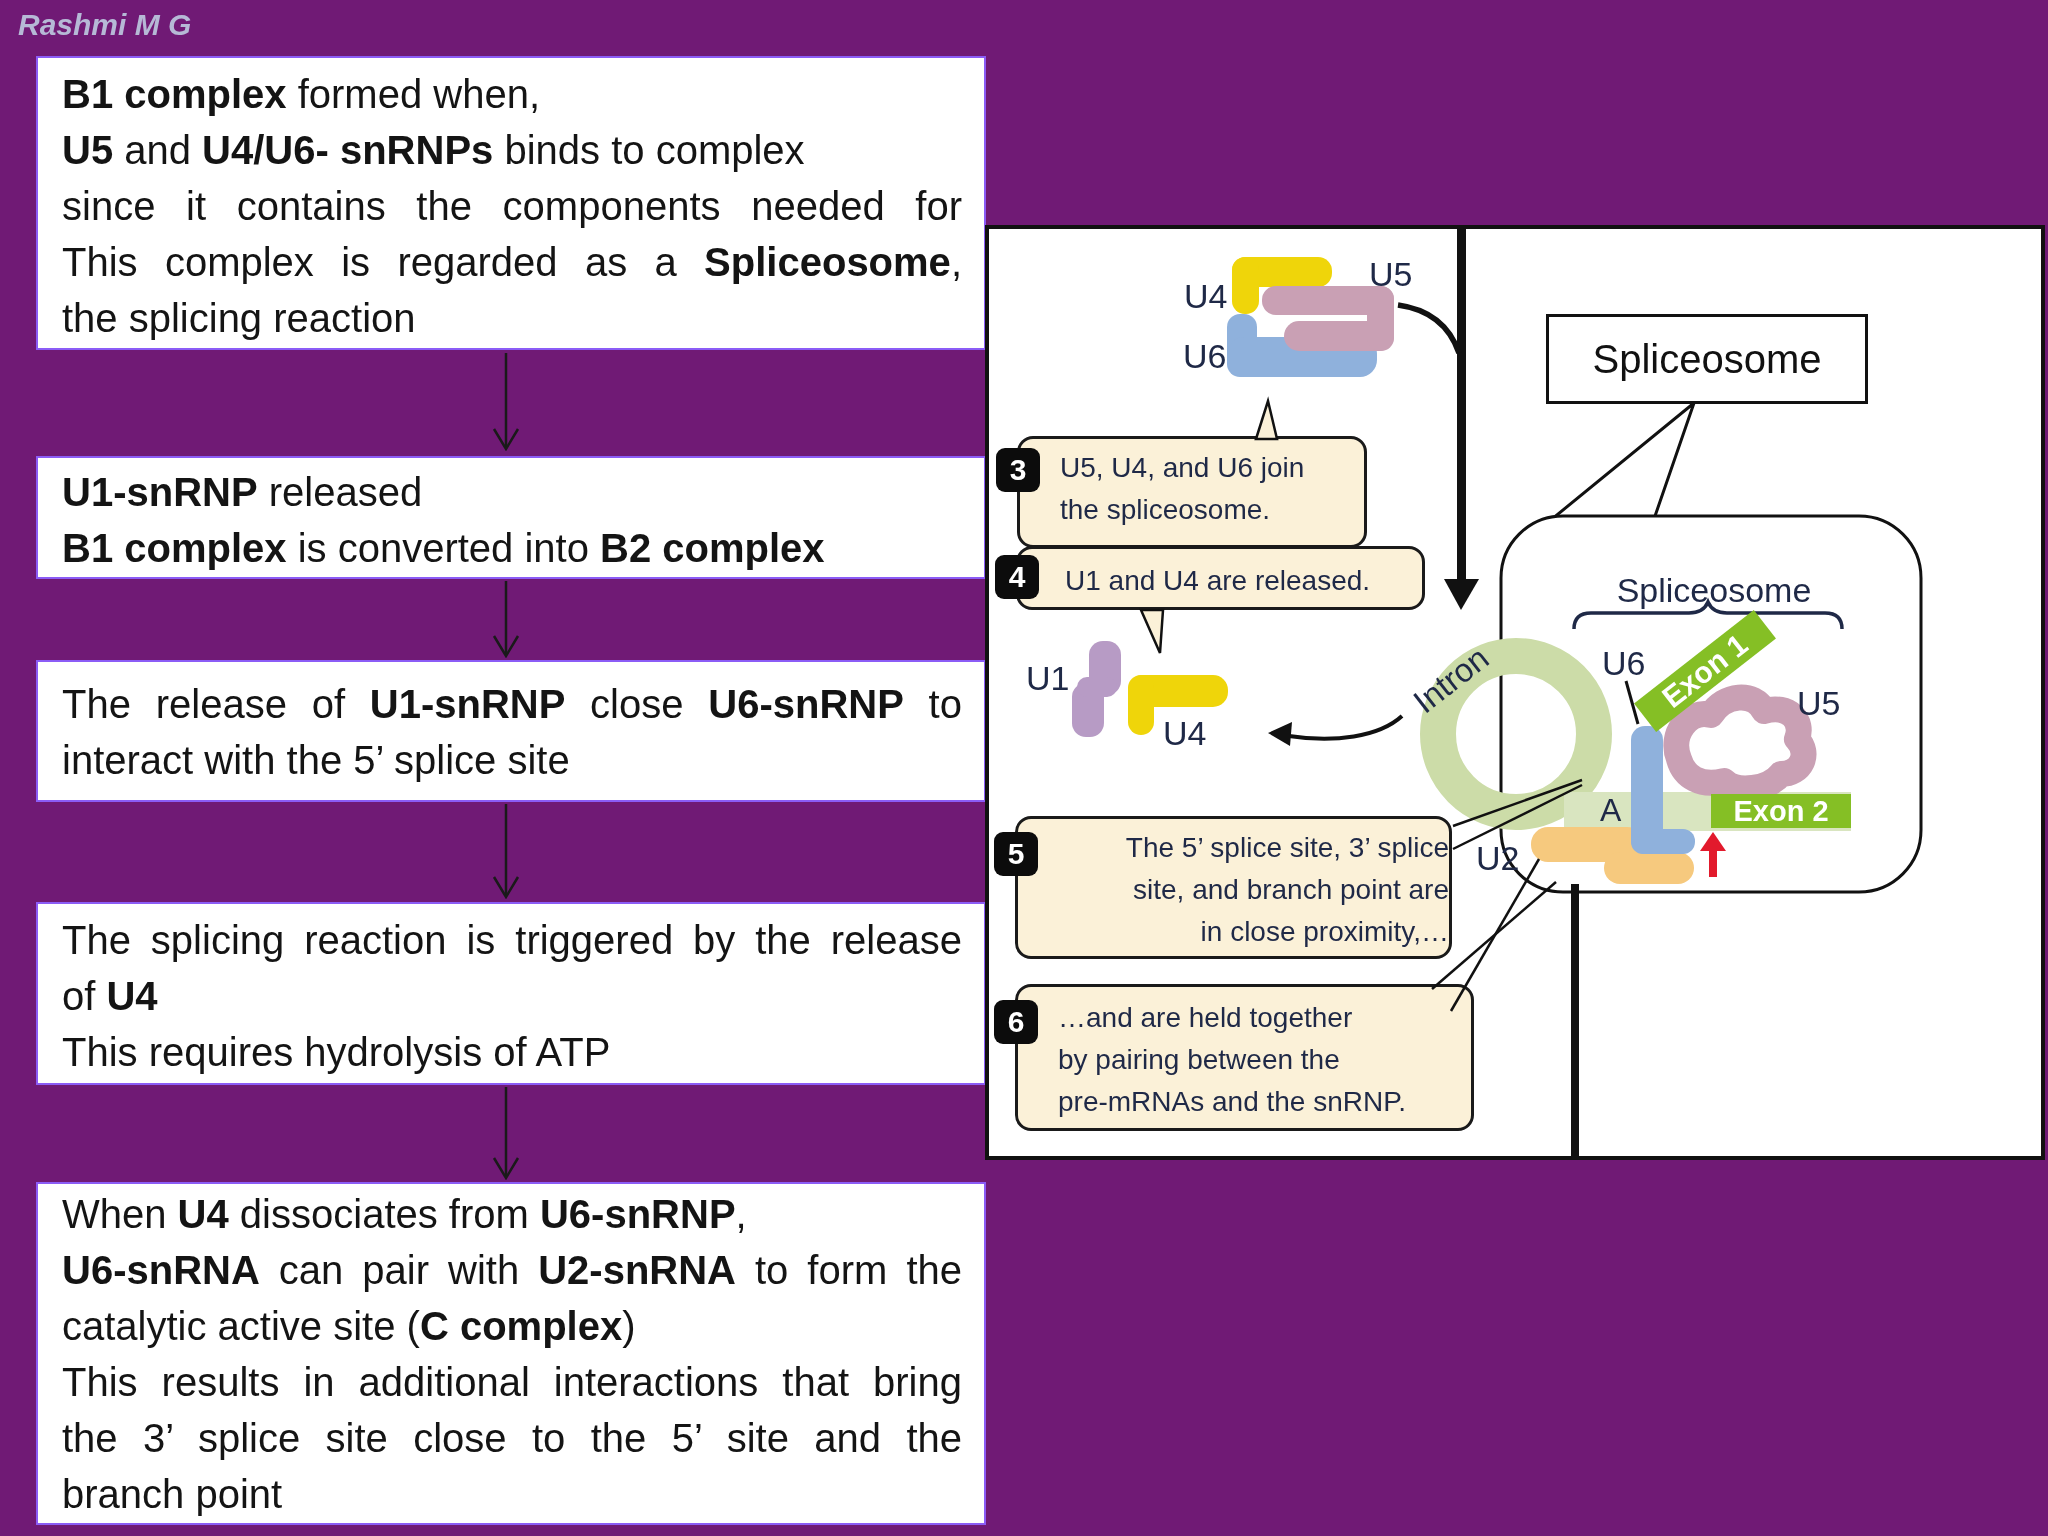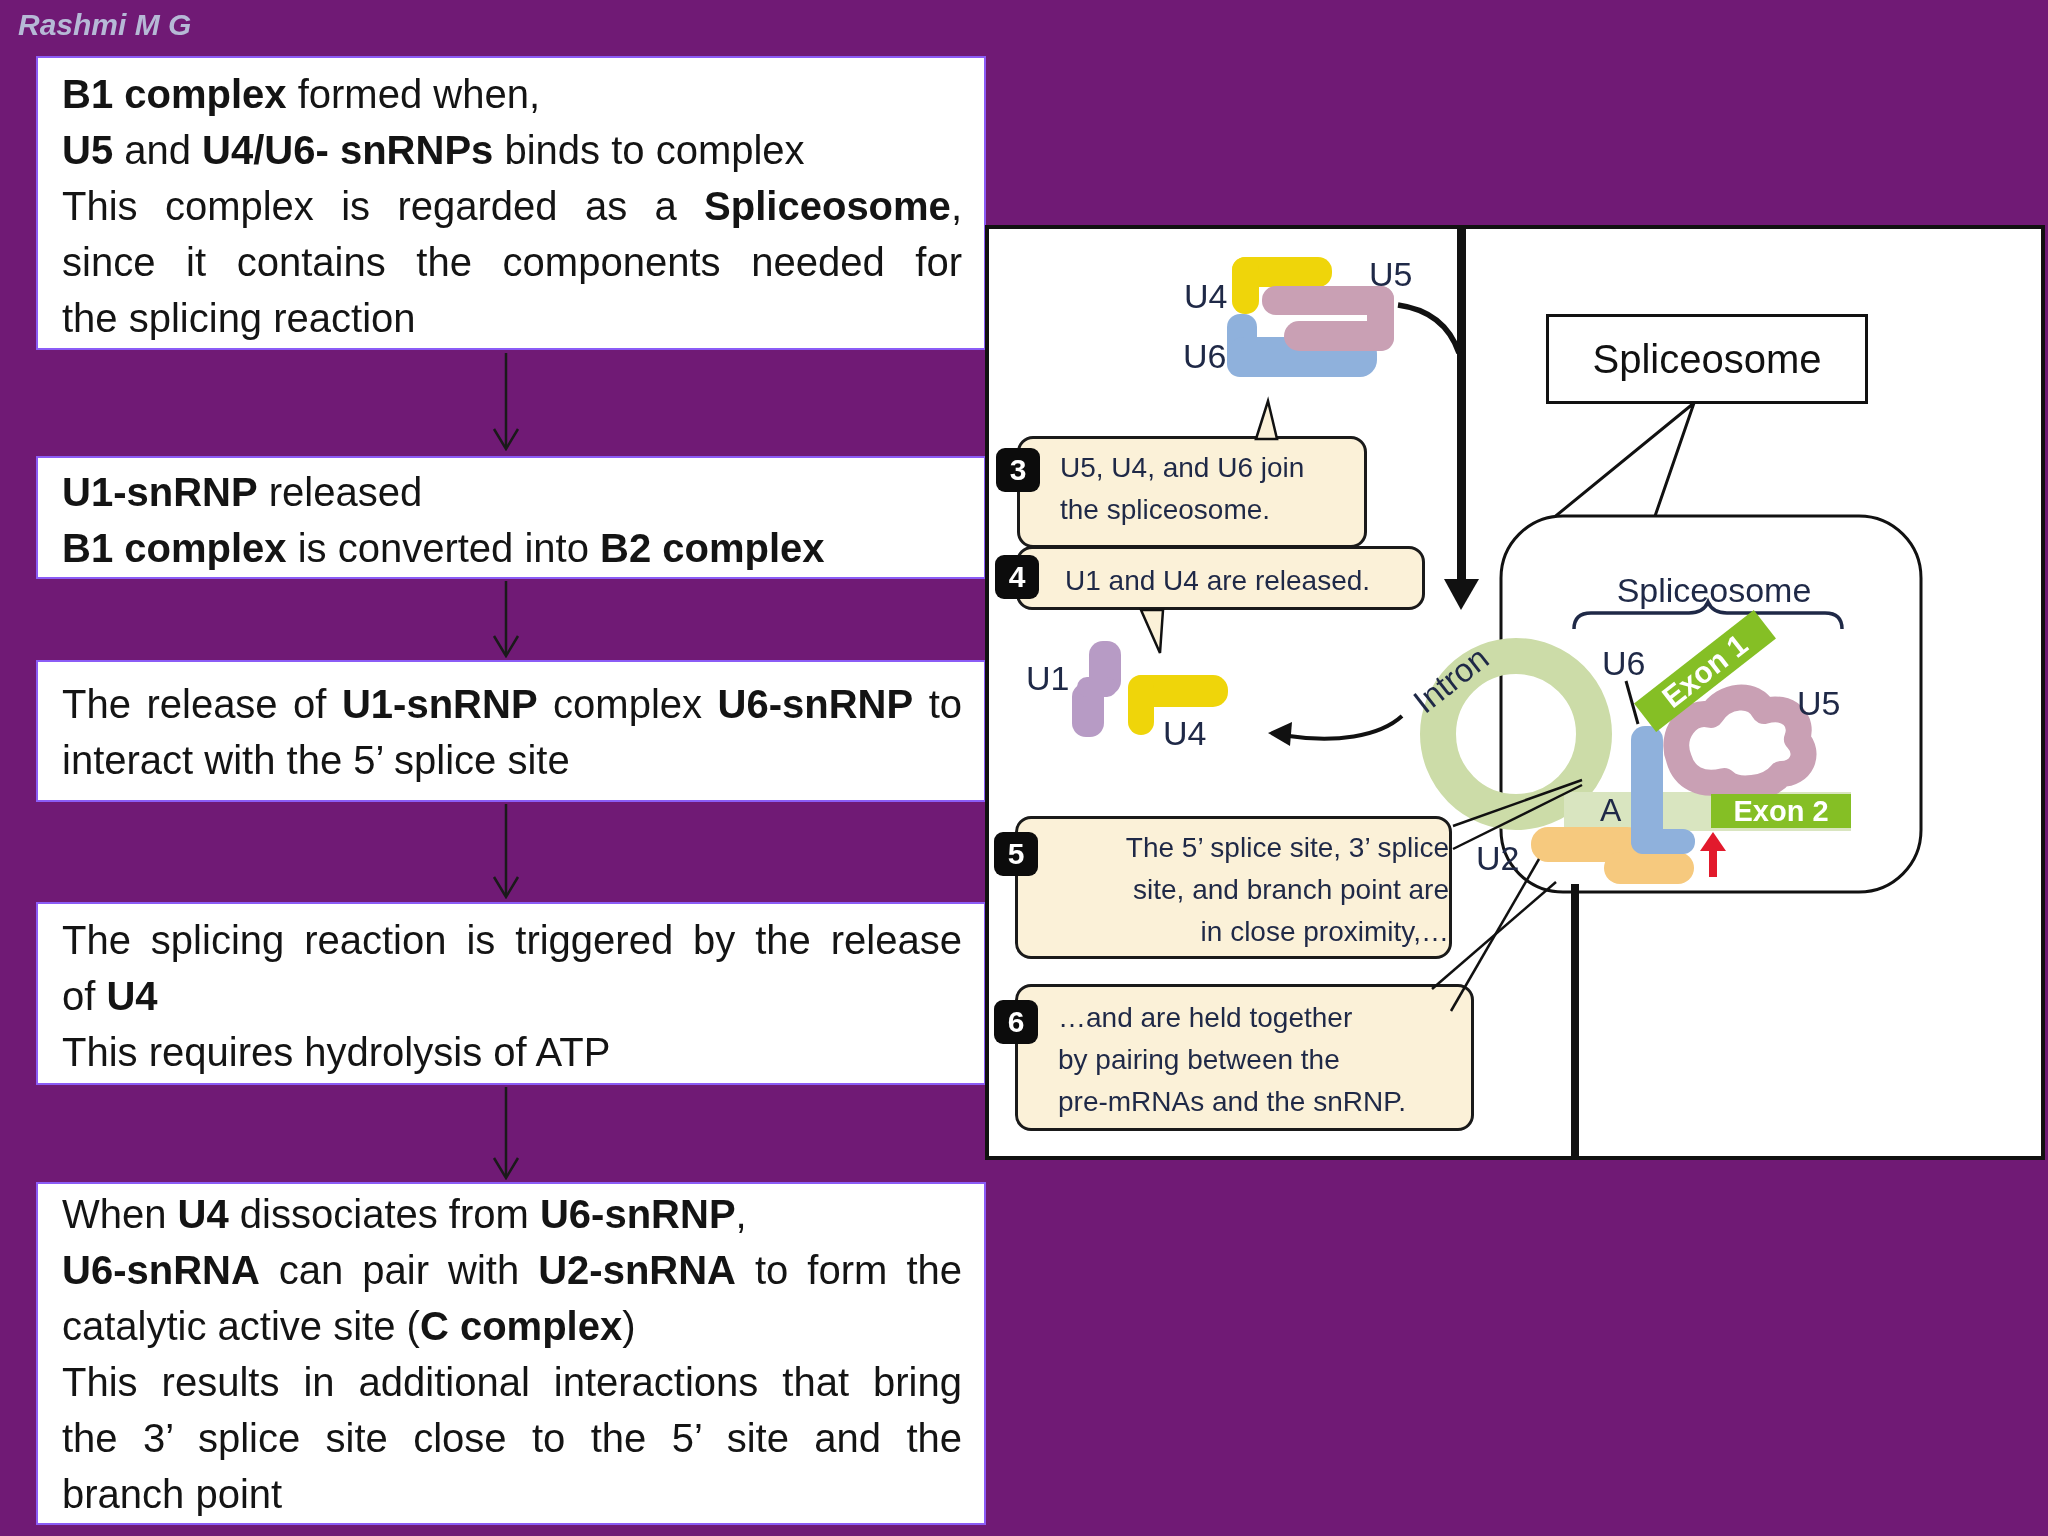--- a/index.html
+++ b/index.html
@@ -42,30 +42,30 @@
 <body>
 
 <div id="canvas">
 
   <div id="watermark">Rashmi M G</div>
 
   <div id="flow">
       <div class="fbox" style="left: 36px; top: 56px; width: 950px; height: 294px; padding-top: 8px;">
         <div class="fline"><b>B1 complex</b><span> formed when,</span></div>
         <div class="fline"><b>U5</b><span> and </span><b>U4/U6- snRNPs</b><span> binds to complex</span></div>
+        <div class="fline just"><span>since it contains the components needed for</span></div>
         <div class="fline just"><span>This complex is regarded as a </span><b>Spliceosome</b><span>,</span></div>
-        <div class="fline just"><span>since it contains the components needed for</span></div>
         <div class="fline"><span>the splicing reaction</span></div>
       </div>
       <div class="fbox" style="left: 36px; top: 456px; width: 950px; height: 123px; padding-top: 6px;">
         <div class="fline"><b>U1-snRNP</b><span> released</span></div>
         <div class="fline"><b>B1 complex</b><span> is converted into </span><b>B2 complex</b></div>
       </div>
       <div class="fbox" style="left: 36px; top: 660px; width: 950px; height: 142px; padding-top: 14px;">
-        <div class="fline just"><span>The release of </span><b>U1-snRNP</b><span> complex </span><b>U6-snRNP</b><span> to</span></div>
+        <div class="fline just"><span>The release of </span><b>U1-snRNP</b><span> close </span><b>U6-snRNP</b><span> to</span></div>
         <div class="fline"><span>interact with the 5’ splice site</span></div>
       </div>
       <div class="fbox" style="left: 36px; top: 902px; width: 950px; height: 183px; padding-top: 8px;">
         <div class="fline just"><span>The splicing reaction is triggered by the release</span></div>
         <div class="fline"><span>of </span><b>U4</b></div>
         <div class="fline"><span>This requires hydrolysis of ATP</span></div>
       </div>
       <div class="fbox" style="left: 36px; top: 1182px; width: 950px; height: 343px; padding-top: 2px;">
         <div class="fline"><span>When </span><b>U4</b><span> dissociates from </span><b>U6-snRNP</b><span>,</span></div>
         <div class="fline just"><b>U6-snRNA</b><span> can pair with </span><b>U2-snRNA</b><span> to form the</span></div>

